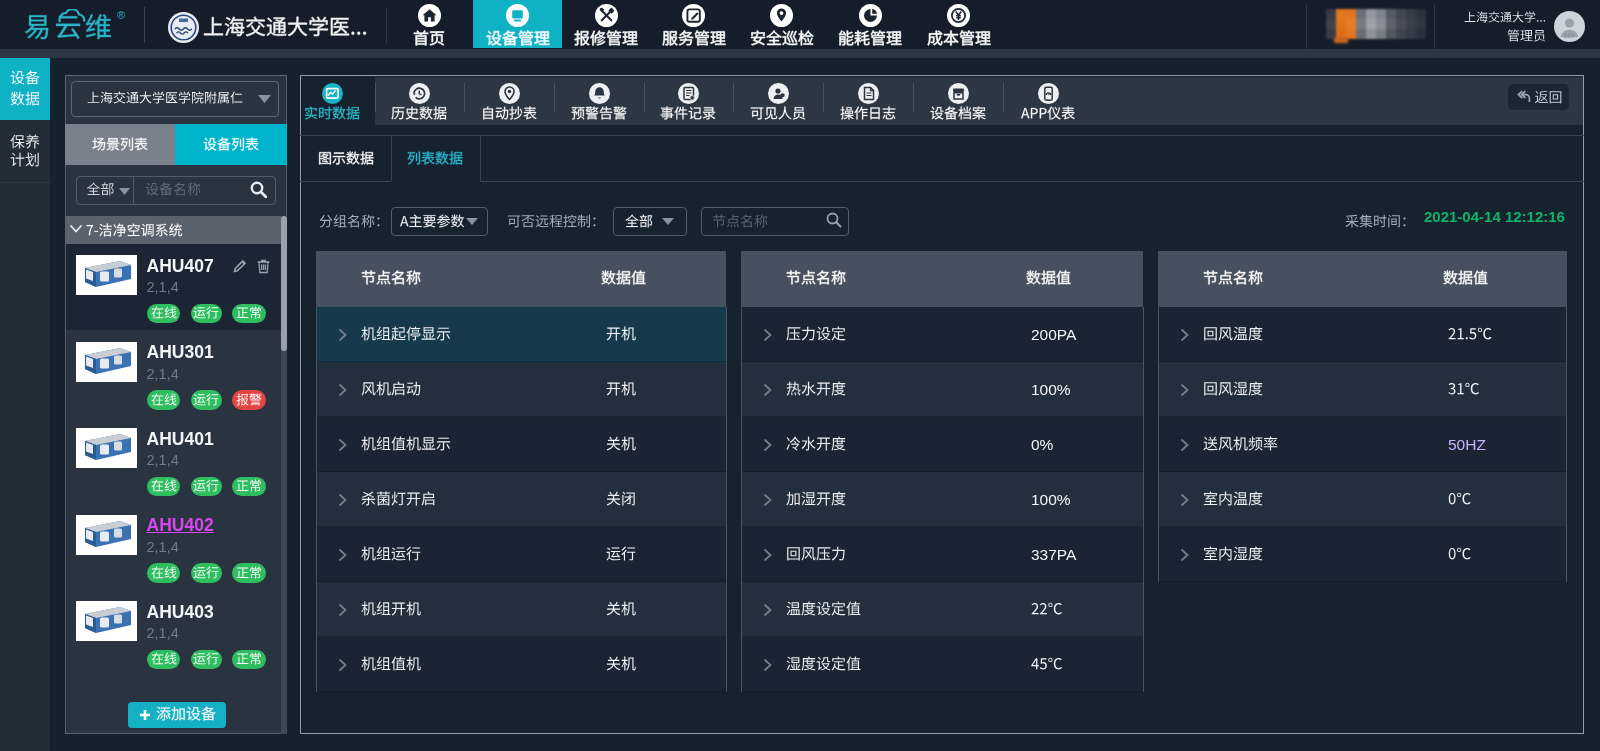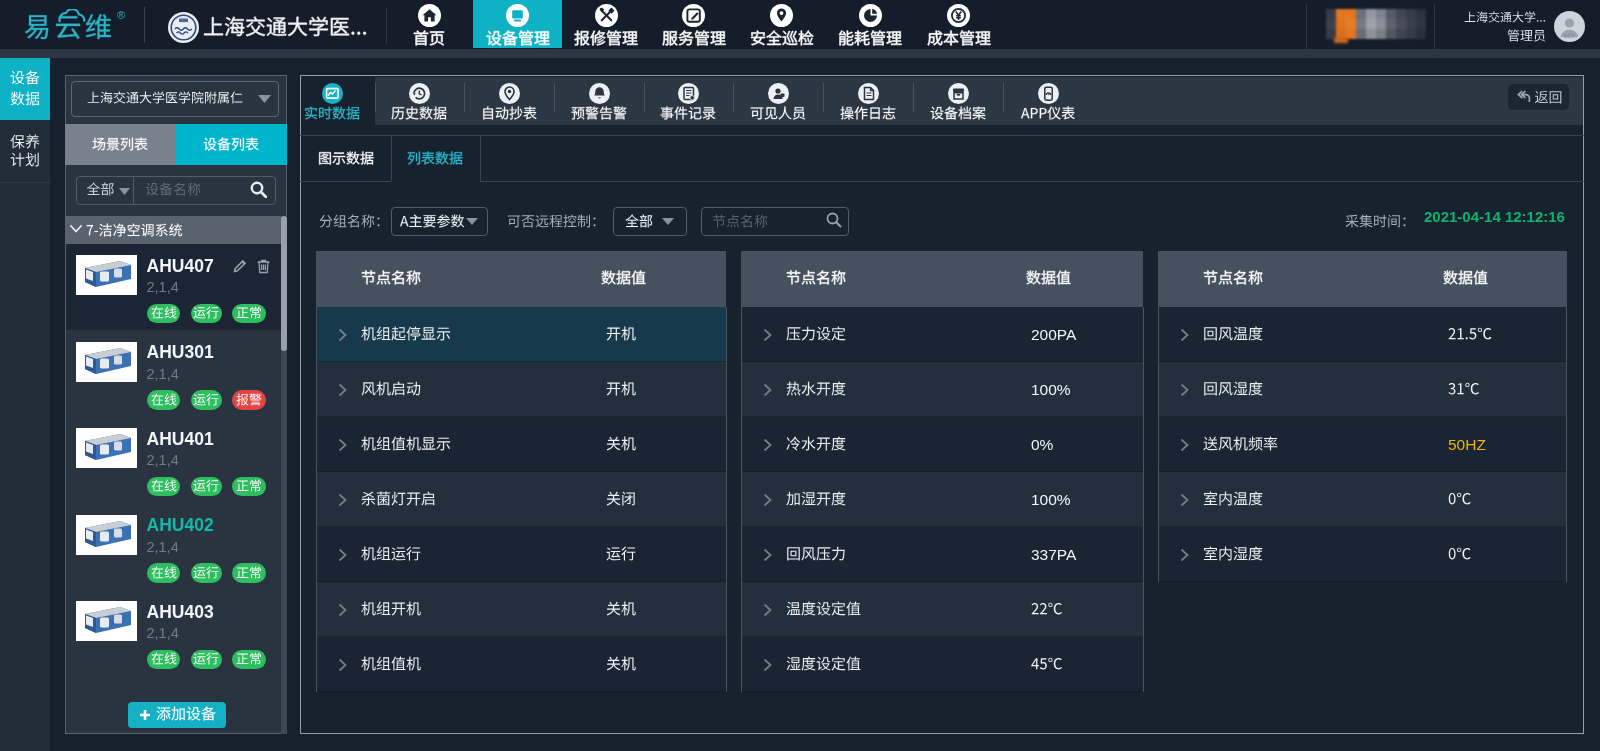--- a/index.html
+++ b/index.html
@@ -562,21 +562,21 @@
       <rect x="0" y="0" width="61" height="40" fill="#ffffff"></rect>
       <g>
         <polygon points="9,13 44,6 55,10 55,24 20,32 9,27" fill="#3a72b4"></polygon>
         <polygon points="9,13 44,6 55,10 20,17" fill="#c9cdd4"></polygon>
         <polygon points="9,13 20,17 20,32 9,27" fill="#2c5a94"></polygon>
         <rect x="24" y="16.5" width="9" height="10" rx="1.5" fill="#e8ecf2" transform="skewY(-8 28 21)"></rect>
         <rect x="38" y="13.5" width="8" height="9" rx="1.5" fill="#d8dde6" transform="skewY(-8 42 18)"></rect>
         <polygon points="10,14.6 17,17 17,26 10,23.6" fill="#e8ecf2"></polygon>
       </g>
     </svg>
-    <div style="position:absolute;left:146.5px;top:515px;font:700 17.5px 'Liberation Sans', sans-serif;color:#14b8a6;white-space:pre;line-height:20.125px;">AHU402</div>
+    <div style="position:absolute;left:146.5px;top:515px;font:700 17.5px 'Liberation Sans', sans-serif;color:#d946ef;white-space:pre;line-height:20.125px;text-decoration:underline;">AHU402</div>
     <div style="position:absolute;left:146.5px;top:538.5px;font:400 14.5px 'Liberation Sans', sans-serif;color:#707c89;white-space:pre;line-height:16.675px;">2,1,4</div>
     <div style="position:absolute;left:147px;top:563px;width:33px;height:19.5px;background:#2fbe5f;border-radius:10px;"></div>
     <svg style="position:absolute;left:150.5px;top:565.5px;overflow:visible" width="26.0" height="13" viewBox="0 0 2000 1000">
       <g transform="translate(0,880) scale(1,-1)" fill="#ffffff">
         <use href="#g55" x="0"></use>
         <use href="#g56" x="1000"></use>
       </g>
     </svg>
     <div style="position:absolute;left:190.5px;top:563px;width:31.5px;height:19.5px;background:#2fbe5f;border-radius:10px;"></div>
     <svg style="position:absolute;left:193.2px;top:565.5px;overflow:visible" width="26.0" height="13" viewBox="0 0 2000 1000">
@@ -1204,21 +1204,21 @@
     </svg>
     <svg style="position:absolute;left:1203.0px;top:436.0px;overflow:visible" width="75.0" height="15" viewBox="0 0 5000 1000">
       <g transform="translate(0,880) scale(1,-1)" fill="#eef1f4" stroke="#eef1f4" stroke-width="4">
         <use href="#g137" x="0"></use>
         <use href="#g115" x="1000"></use>
         <use href="#g110" x="2000"></use>
         <use href="#g138" x="3000"></use>
         <use href="#g139" x="4000"></use>
       </g>
     </svg>
-    <div style="position:absolute;left:1448px;top:435.5px;font:400 15.5px 'Liberation Sans', sans-serif;color:#eab308;white-space:pre;line-height:17.825px;">50HZ</div>
+    <div style="position:absolute;left:1448px;top:435.5px;font:400 15.5px 'Liberation Sans', sans-serif;color:#c4b5fd;white-space:pre;line-height:17.825px;">50HZ</div>
     <div style="position:absolute;left:1158.5px;top:471.5px;width:407.5px;height:55px;background:#232f3d;border-bottom:1px solid rgba(0,0,0,0.22);box-sizing:border-box;"></div>
     <svg style="position:absolute;left:1180px;top:492.5px;" width="9" height="14" viewBox="0 0 9 14">
       <path d="M1.5 1.5 L7.5 7 L1.5 12.5" fill="none" stroke="#747e8a" stroke-width="1.8"></path>
     </svg>
     <svg style="position:absolute;left:1203.0px;top:491.0px;overflow:visible" width="60.0" height="15" viewBox="0 0 4000 1000">
       <g transform="translate(0,880) scale(1,-1)" fill="#eef1f4" stroke="#eef1f4" stroke-width="4">
         <use href="#g140" x="0"></use>
         <use href="#g141" x="1000"></use>
         <use href="#g130" x="2000"></use>
         <use href="#g127" x="3000"></use>

